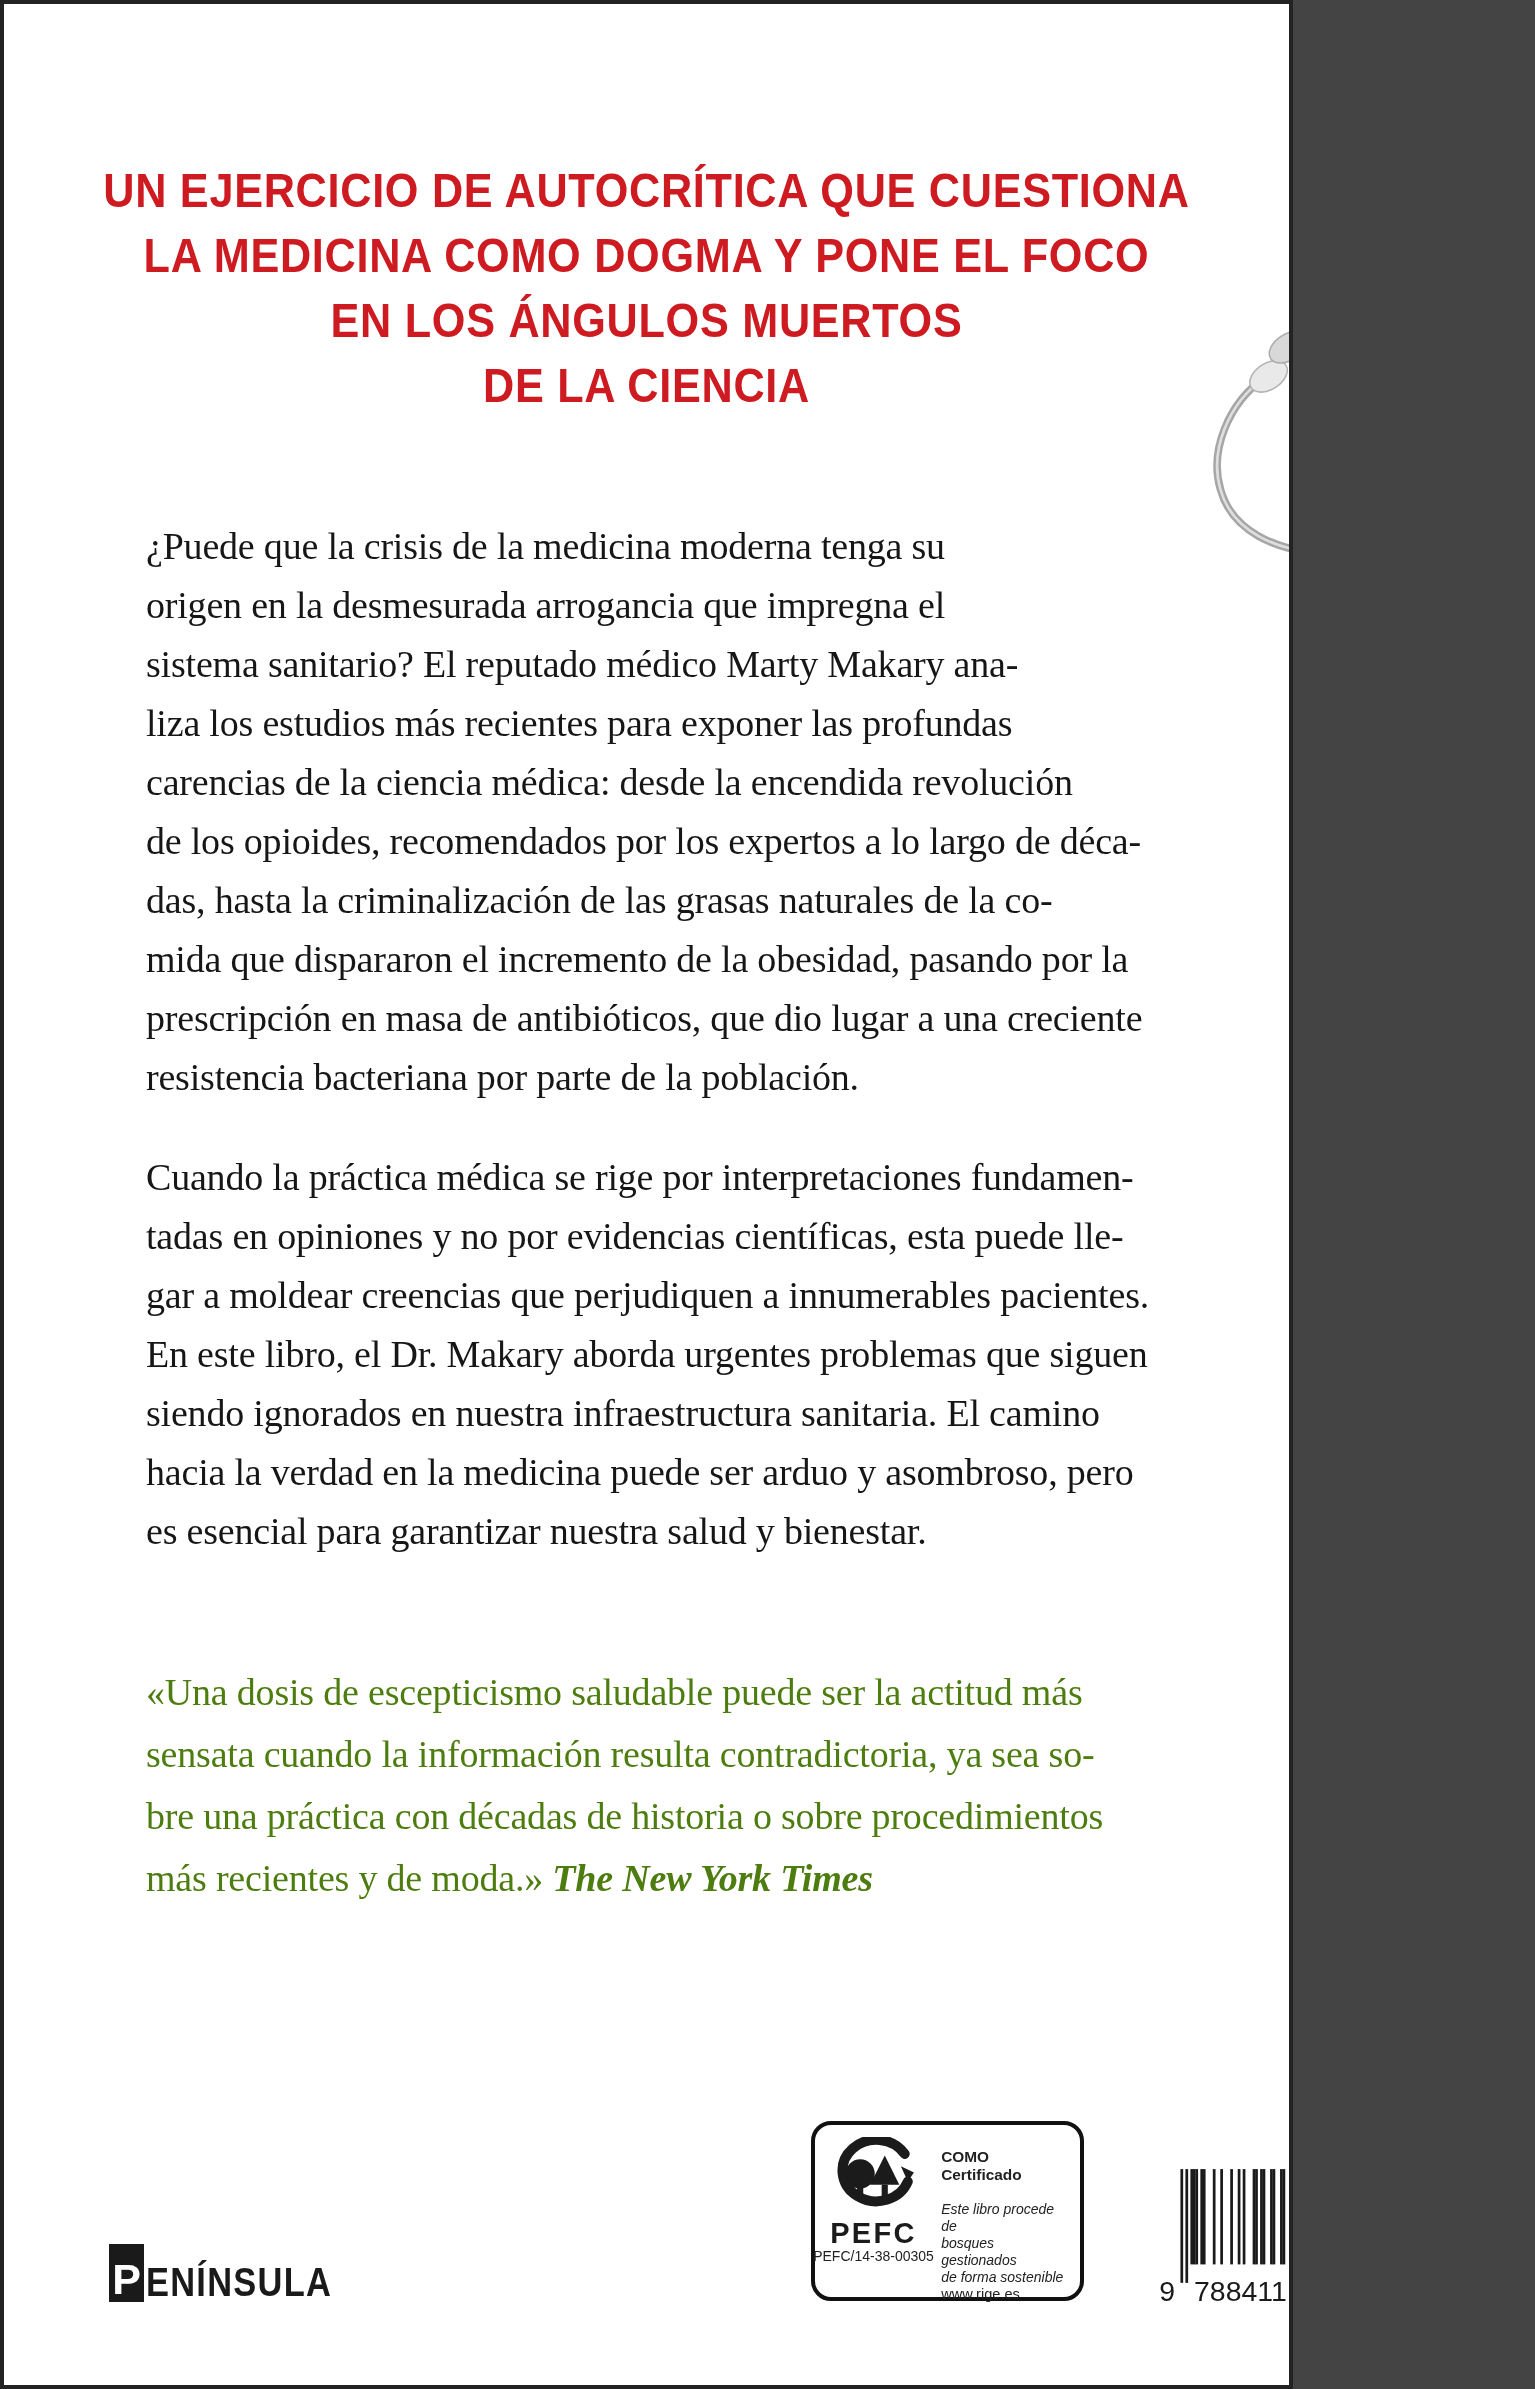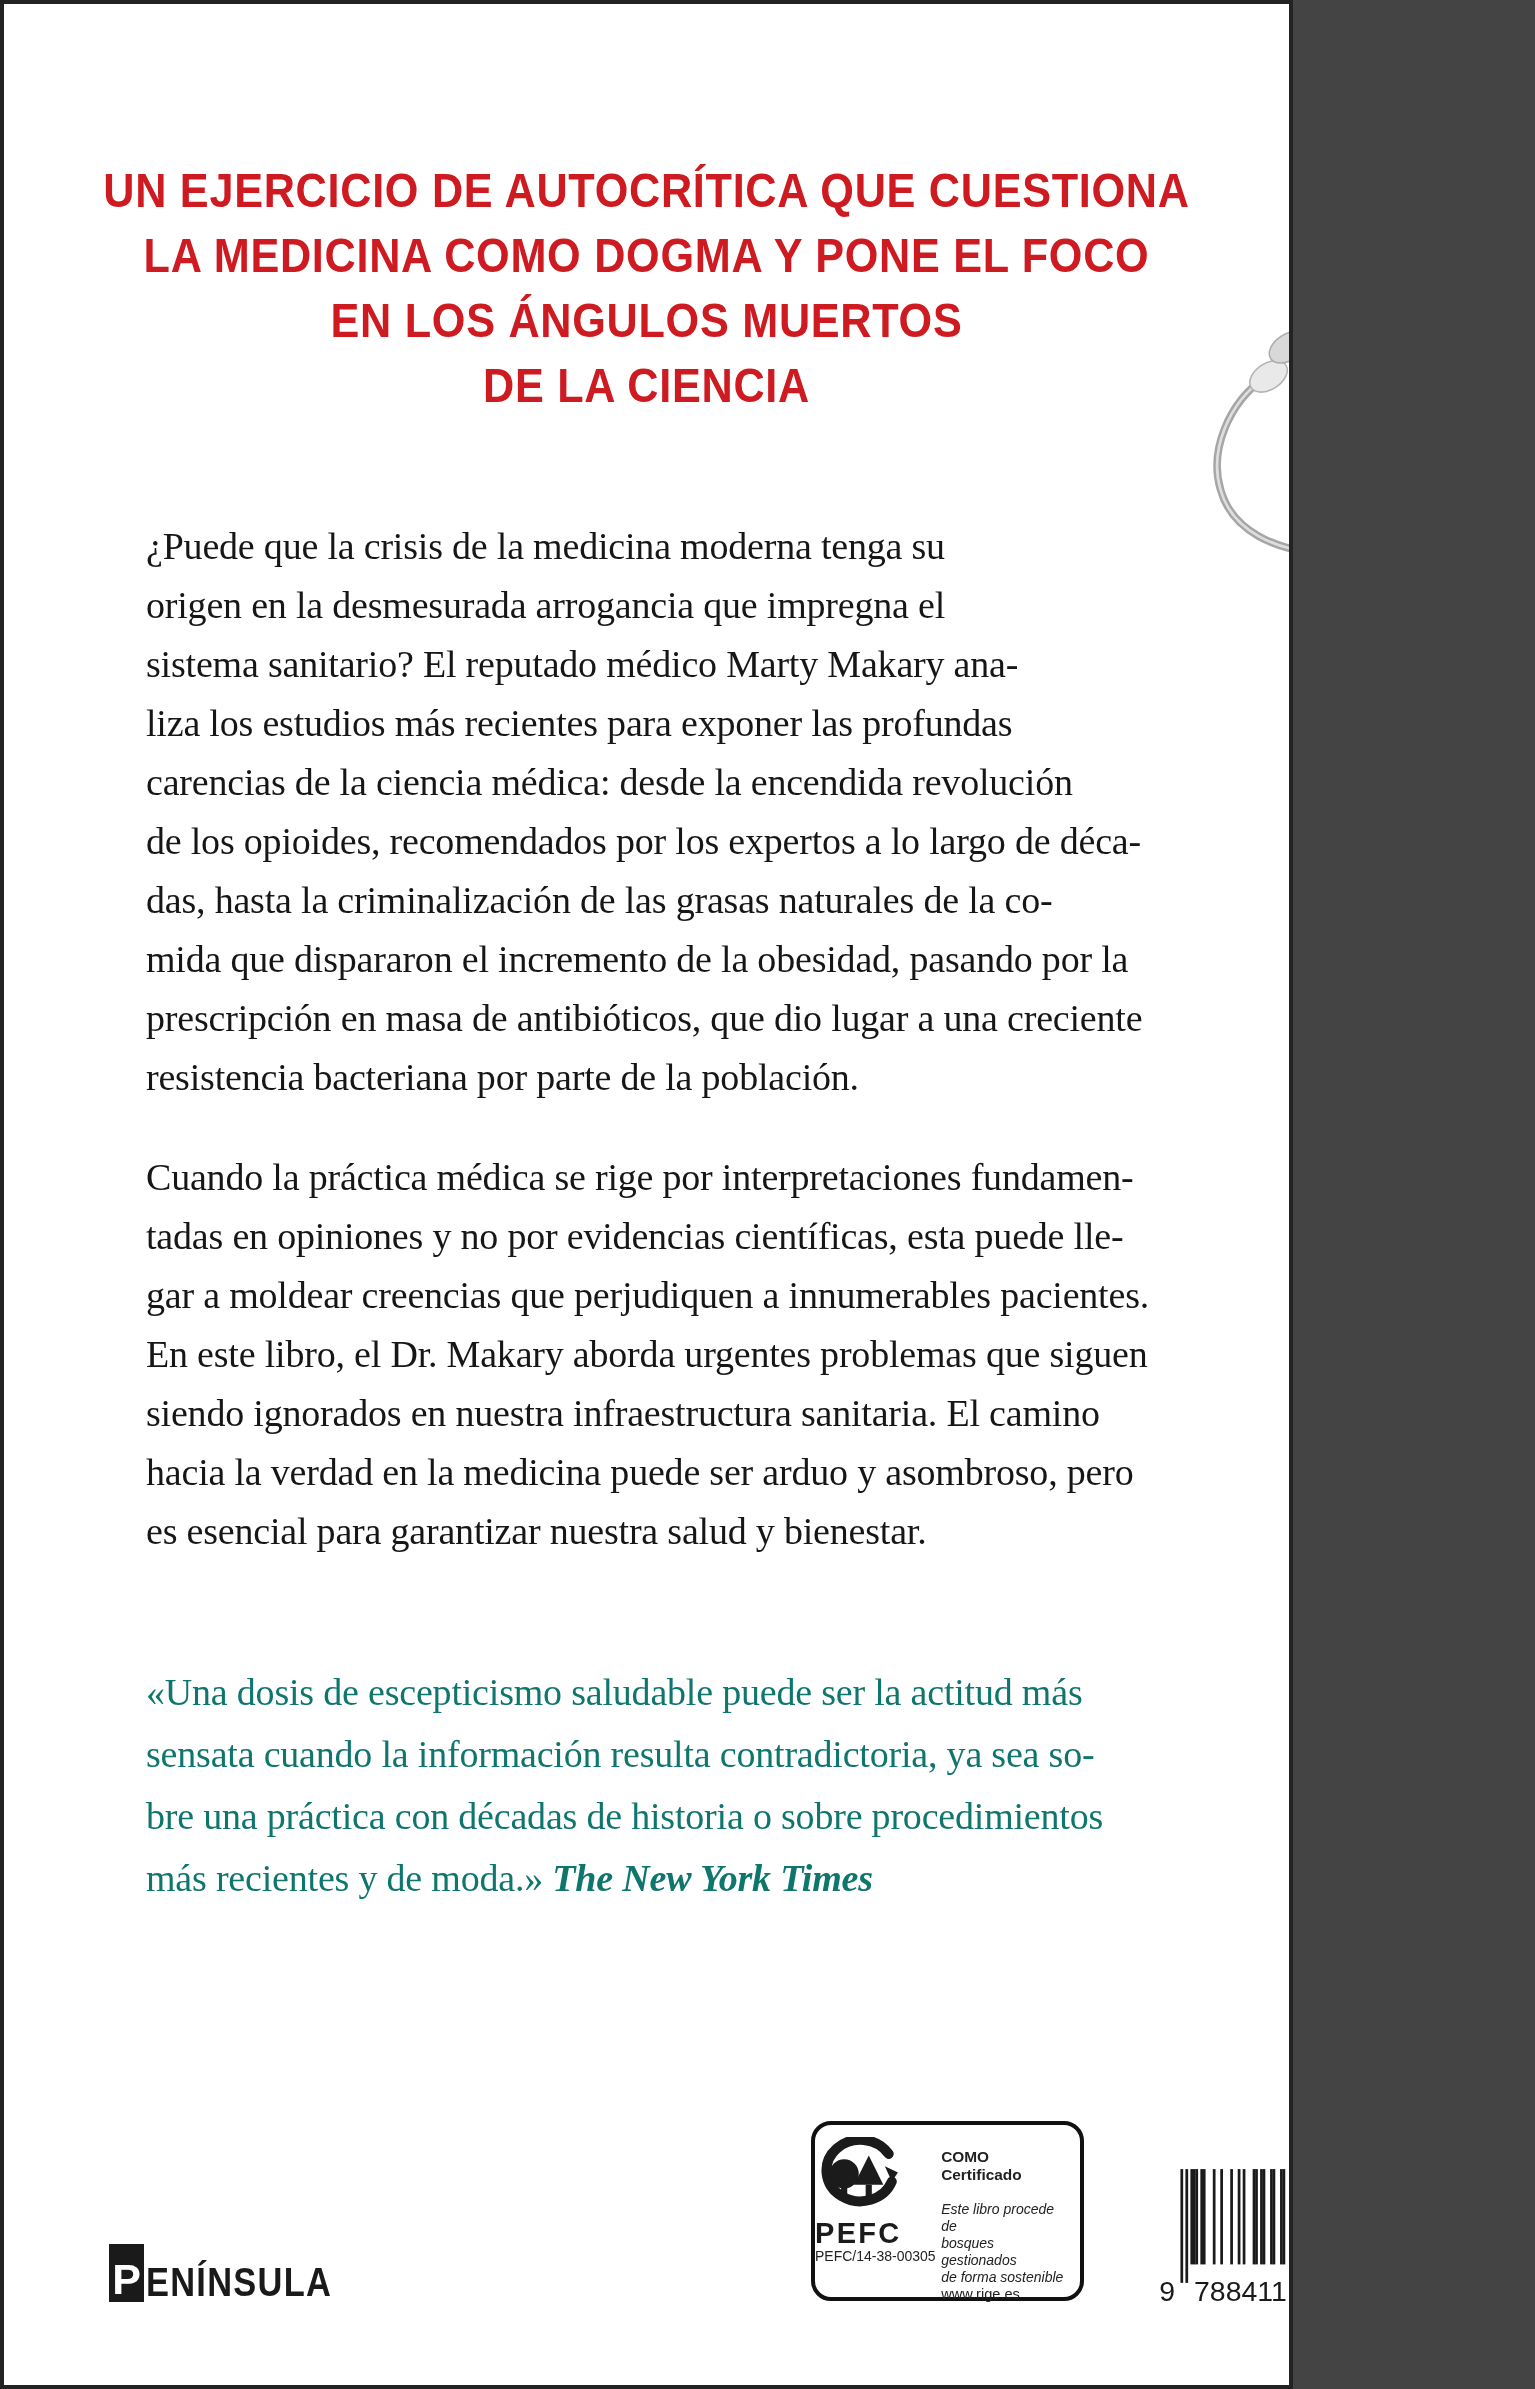--- a/index.html
+++ b/index.html
@@ -62,21 +62,21 @@
     padding-bottom:1.5px;
   }
   
   .pefc{
     position:absolute;left:807px;top:2117px;width:273px;height:180px;
     border:4.6px solid #111;border-radius:20px;box-sizing:border-box;
     display:flex;
     font-family:"Liberation Sans", sans-serif;color:#222;
   }
   .pefc .leftcol{
-    width:117px;display:flex;flex-direction:column;
+    width:117px;display:flex;flex-direction:column;align-items:center;
     padding-top:12.3px;
   }
   .pefc .wordmark{
     font-weight:bold;font-size:29px;letter-spacing:2.3px;color:#1b1b1b;
     margin-top:1.5px;line-height:29px;
   }
   .pefc .certcode{font-size:14px;letter-spacing:0;white-space:nowrap;}
   .pefc .rightcol{
     flex:1;padding:23px 7.7px 12.3px 9.2px;
     display:flex;flex-direction:column;
@@ -138,21 +138,21 @@
 origen en la desmesurada arrogancia que impregna el
 sistema sanitario? El reputado médico Marty Makary ana-
 liza los estudios más recientes para exponer las profundas
 carencias de la ciencia médica: desde la encendida revolución
 de los opioides, recomendados por los expertos a lo largo de déca-
 das, hasta la criminalización de las grasas naturales de la co-
 mida que dispararon el incremento de la obesidad, pasando por la
 prescripción en masa de antibióticos, que dio lugar a una creciente
 resistencia bacteriana por parte de la población.</div>
 
-  <div class="quote" style="color:#0f766e;font-family:Liberation Serif, serif;">
+  <div class="quote" style="color:#4d7c0f;font-family:Liberation Serif, serif;">
     <span>«Una dosis de escepticismo saludable puede ser la actitud más
 sensata cuando la información resulta contradictoria, ya sea so-
 bre una práctica con décadas de historia o sobre procedimientos
 más recientes y de moda.» </span><span class="attribution">The New York Times</span>
   </div>
 
   <div class="publisher">
     <div class="pbox">P</div>
     <div class="prest">ENÍNSULA</div>
   </div>

